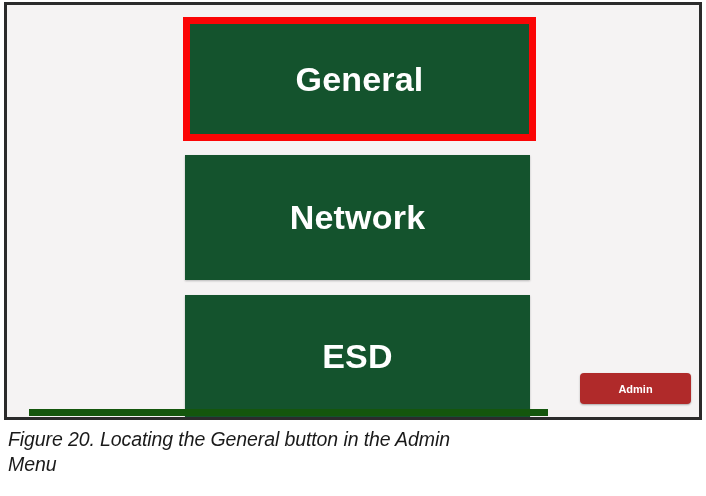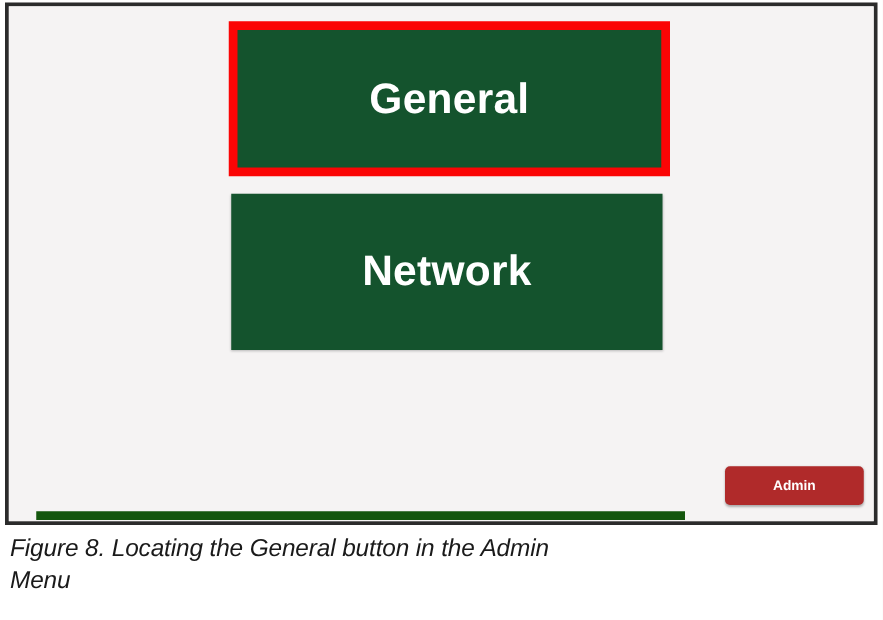--- a/index.html
+++ b/index.html
@@ -149,25 +149,26 @@
 
 <div id="figure-wrap">
 
   <div id="screenshot-frame">
     <div id="screen-body">
 
       <button class="menu-btn" id="btn-general">General</button>
 
       <button class="menu-btn" id="btn-network">Network</button>
 
+      <button class="menu-btn" id="btn-esd">ESD</button>
 
       <div id="highlight-box"></div>
 
       <button id="btn-cancel">Admin</button>
 
       <div id="status-strip"></div>
 
     </div>
   </div>
 
-  <div id="figure-caption">Figure 8. Locating the General button in the Admin Menu</div>
+  <div id="figure-caption">Figure 20. Locating the General button in the Admin Menu</div>
 
 </div>
 
 </body></html>

